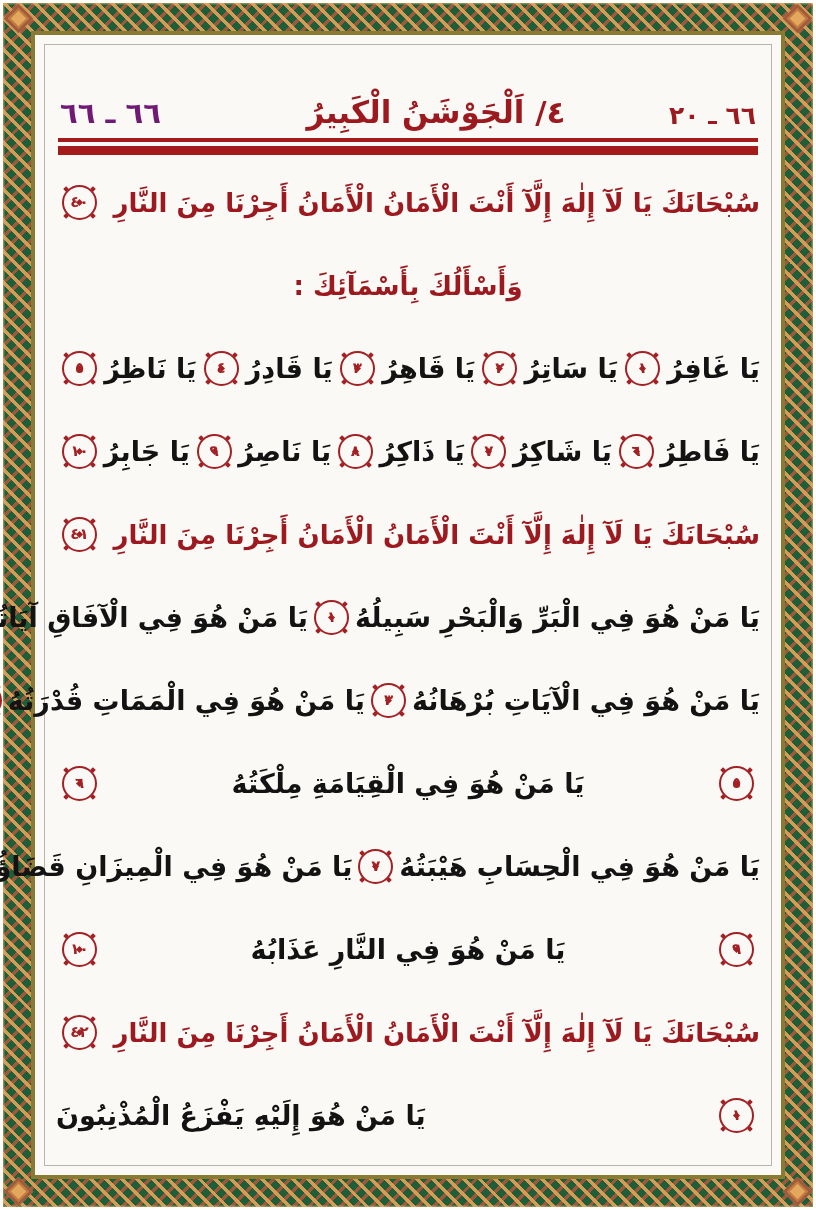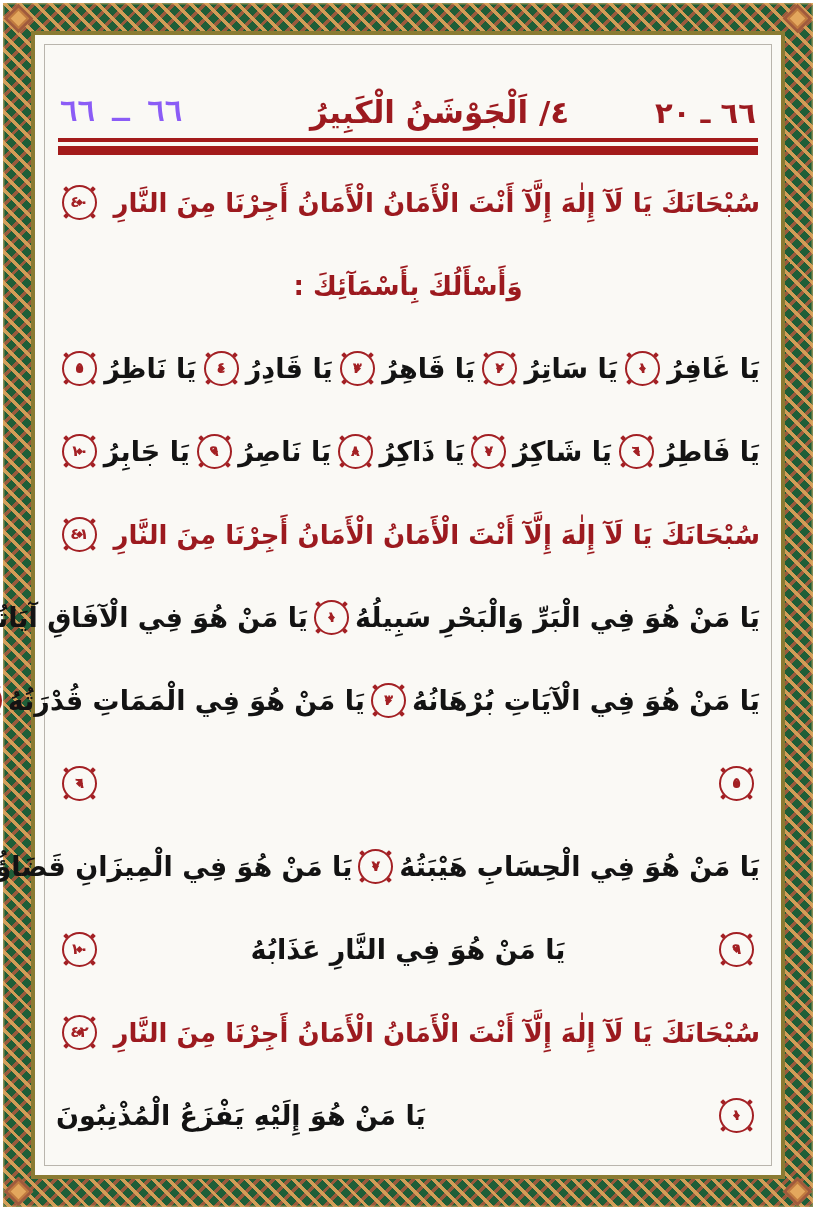--- a/index.html
+++ b/index.html
@@ -25,23 +25,23 @@
   .corner.tl{left:8px;top:8px}.corner.tr{right:8px;top:8px}
   .corner.bl{left:8px;bottom:8px}.corner.br{right:8px;bottom:8px}
 
   .content{position:absolute;inset:46px;padding:0 10px;direction:rtl;}
 
   
   .header{
     height:84px;display:flex;align-items:flex-end;justify-content:space-between;
     padding:0 4px 6px 4px;font-weight:700;
   }
-  .page-range{color:#9c1a1f;font-size:29px;white-space:nowrap;margin-left:28px;}
+  .page-range{color:#9c1a1f;font-size:25px;white-space:nowrap;margin-left:28px;}
   .doc-title{color:#9c1a1f;font-size:31px;white-space:nowrap;margin-left:70px;}
-  .ghost-number{color:#8b5cf6;font-size:29px;white-space:nowrap;font-family:Liberation Mono, monospace;}
+  .ghost-number{color:#701a75;font-size:29px;white-space:nowrap;}
 
   .rule{margin:2px 2px 0 2px;}
   .rule-thin{height:4px;background:#a31b1b;}
   .rule-thick{height:9px;background:#a31b1b;margin-top:4px;}
 
   
   .lines{margin-top:6px;}
   .line{
     height:83px;display:flex;align-items:center;justify-content:space-between;
     direction:rtl;font-weight:700;white-space:nowrap;
@@ -174,20 +174,21 @@
             <span class="num-inner">٣</span>
           </span>
         <span class="seg">يَا مَنْ هُوَ فِي الْمَمَاتِ قُدْرَتُهُ</span>
         <span class="num"></span>
       </div>
 
       <div class="line black">
         <span class="num">
             <span class="num-inner">٥</span>
           </span>
+        <span class="seg">يَا مَنْ هُوَ فِي الْقِيَامَةِ مِلْكَتُهُ</span>
         <span class="num">
             <span class="num-inner">٦</span>
           </span>
       </div>
 
       <div class="line black">
         <span class="seg">يَا مَنْ هُوَ فِي الْحِسَابِ هَيْبَتُهُ</span>
         <span class="num">
             <span class="num-inner">٧</span>
           </span>

